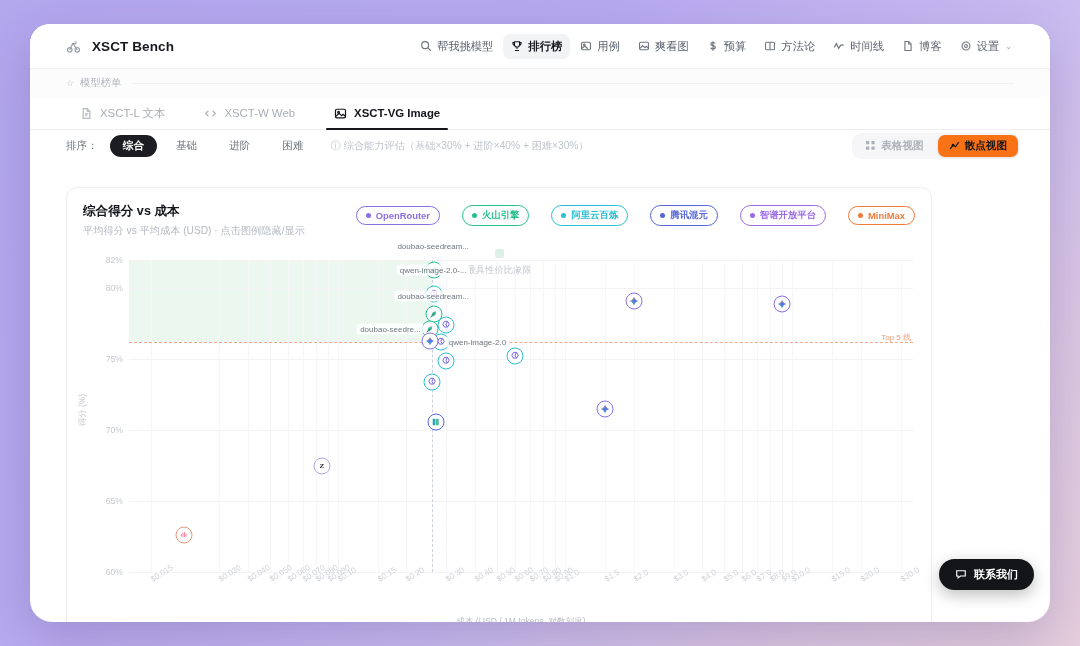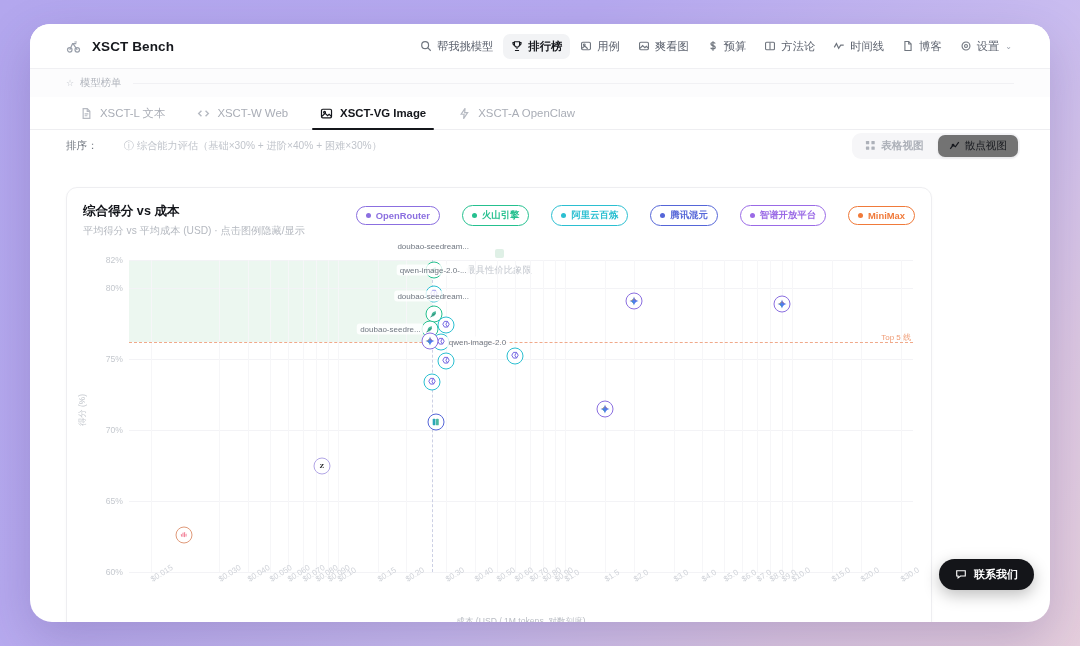--- a/index.html
+++ b/index.html
@@ -36,21 +36,21 @@
   .nav-item.active .ic { color:#16181d; }
   .caret { font-size:8px; color:#9aa0ab; margin-left:1px; }
 
   
   .crumbbar { height:28px; display:flex; align-items:center; padding:0 36px; background:#fcfcfd; }
   .crumb { display:flex; align-items:center; gap:6px; font-size:10.3px; color:#b2b6be; }
   .crumb .star { font-size:9px; color:#c3c6cd; }
   .crumb-line { flex:1; height:1px; background:#f1f1f4; margin-left:12px; }
 
   
-  .tabs { height:33px; display:flex; align-items:stretch; padding:0 36px; gap:4px;
+  .tabs { height:33px; display:flex; align-items:stretch; padding:0 36px; gap:11px;
           border-bottom:1px solid #eeeef1; background:#fff; }
   .tab {
     display:flex; align-items:center; gap:7px; font-size:11.4px; color:#a9adb6;
     padding:0 14px; cursor:pointer; position:relative;
   }
   .tab .ic { width:13px; height:13px; display:flex; align-items:center; justify-content:center; color:#b6bac2; }
   .tab.active { color:#14161b; font-weight:700; }
   .tab.active .ic { color:#14161b; }
   .tab.active:after {
     content:""; position:absolute; left:6px; right:6px; bottom:-1px; height:2px;
@@ -61,21 +61,21 @@
   .filterbar { height:31px; display:flex; align-items:center; padding:0 30px 0 36px; background:#fff; }
   .f-label { font-size:10.6px; color:#70767f; margin-right:12px; }
   .chipset { display:flex; align-items:center; gap:6px; }
   .chip {
     font-size:10.6px; color:#6c727c; padding:4px 13px; border-radius:14px; cursor:pointer;
   }
   .chip.active { background:#1b1d22; color:#fff; font-weight:700; }
   .f-note { font-size:10.2px; color:#c0c4cb; margin-left:14px; display:flex; align-items:center; gap:3px; }
   .viewtoggle { margin-left:auto; display:flex; align-items:center; gap:3px; background:#f6f6f8; border-radius:9px; padding:2px; }
   .vbtn { display:flex; align-items:center; gap:5px; font-size:10.6px; color:#adb1b9; padding:4px 11px; border-radius:7px; cursor:pointer;font-weight:bold; }
-  .vbtn.active { background:#737373; color:#16181d; font-weight:400; box-shadow:0 1px 3px rgba(0,0,0,.08);text-align:center; }
+  .vbtn.active { background:#f97316; color:#16181d; font-weight:700; box-shadow:0 1px 3px rgba(0,0,0,.08);text-align:center; }
   .vbtn .ic { width:11px; height:11px; display:flex; align-items:center; justify-content:center; }
 
   
   .panel {
     position:absolute; left:36px; top:163px; width:866px; height:450px;
     background:#fff; border:1px solid #eeeef1; border-radius:11px;
     box-shadow:0 1px 3px rgba(20,20,40,.03);
     padding:15px 16px 0 16px;
   }
   .panel-head { display:flex; align-items:flex-start; }
@@ -259,32 +259,30 @@
     <div class="tab active">
       <span class="ic">
           <svg viewBox="0 0 14 14" fill="none" stroke="currentColor" stroke-width="1.3">
             <rect x="1.6" y="2.4" width="10.8" height="9.2" rx="1.4"></rect>
             <circle cx="4.9" cy="5.6" r="1"></circle>
             <path d="M2.2 9.9 L5.5 6.8 L8.2 9.3 L9.8 7.8 L12.2 10"></path>
           </svg>
         </span>
       <span>XSCT-VG Image</span>
     </div>
-    <div class="tab">
-      <span class="ic">
-          <svg viewBox="0 0 14 14" fill="none" stroke="currentColor" stroke-width="1.3">
-            <path d="M7.6 1.4 L3.4 7.8h3.2l-.6 4.8 4.4-6.6H7.2z"></path>
-          </svg>
-        </span>
-      <span>XSCT-A OpenClaw</span>
-    </div>
   </div>
 
   <div class="filterbar">
     <span class="f-label">排序：</span>
+    <div class="chipset">
+      <div class="chip active">综合</div>
+      <div class="chip">基础</div>
+      <div class="chip">进阶</div>
+      <div class="chip">困难</div>
+    </div>
     <div class="f-note">
       <span>ⓘ</span>
       <span>综合能力评估（基础×30% + 进阶×40% + 困难×30%）</span>
     </div>
     <div class="viewtoggle">
       <div class="vbtn">
         <span class="ic">
             <svg viewBox="0 0 12 12" fill="currentColor">
               <rect x="1" y="1" width="3.6" height="3.6" rx=".6"></rect>
               <rect x="7" y="1" width="3.6" height="3.6" rx=".6"></rect>

